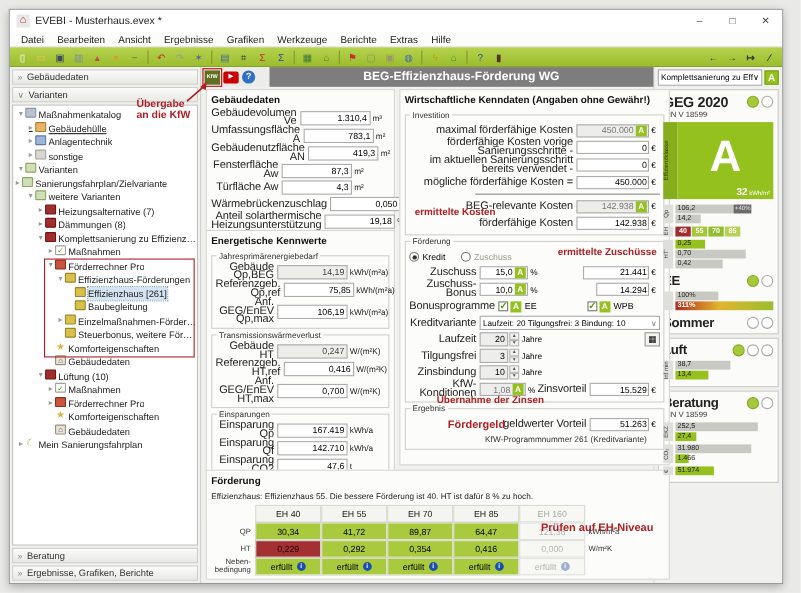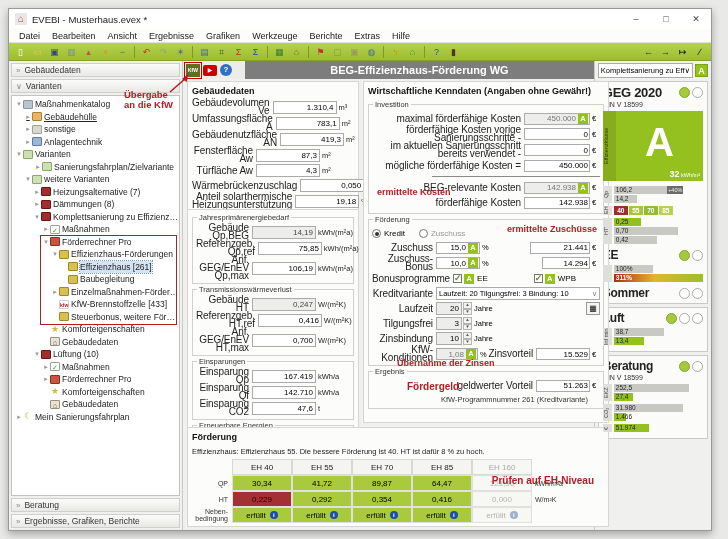--- a/index.html
+++ b/index.html
@@ -24,21 +24,21 @@
   .tb-right .tbtn { color:#333; font-weight:bold; }
 
   .content { flex:1; display:flex; min-height:0; }
 
   
   .leftpanel { width:174px; background:#f0f0ee; border-right:1px solid #c9c9c5; display:flex; flex-direction:column; padding:2px; }
   .acc-h { height:14px; background:linear-gradient(#fbfbfa,#e8e8e4); border:1px solid #cfcfcb; font-size:8.5px; color:#333;
            display:flex; align-items:center; padding:0 4px; margin-bottom:2px; }
   .acc-h .chev { color:#8a8a86; margin-right:4px; font-size:8px; }
   .treebox { flex:1; background:#ffffff; border:1px solid #c2c2be; position:relative; overflow:hidden; padding-top:2px; }
-  .trow { height:12.5px; line-height:12.5px; font-size:8.5px; color:#222; white-space:nowrap; display:flex; align-items:center; }
+  .trow { height:12.5px; line-height:12.5px; font-size:8.5px; color:#222; white-space:nowrap; display:flex; }
   .texp { width:8px; color:#9a9a96; font-size:7px; text-align:center; flex:0 0 8px; }
   .ticon { width:10px; height:9px; flex:0 0 10px; margin-right:2px; font-size:7px; line-height:9px; text-align:center; border-radius:1px; }
   .tlabel { overflow:hidden; text-overflow:ellipsis; }
   .trow.sel .tlabel { background:#d5e4f3; outline:1px dotted #7b9ebd; }
   .tree-redbox { position:absolute; border:1.5px solid #b01e23; pointer-events:none; }
   .t-catalog{background:#b9c4cf;border:1px solid #8795a5;}
   .t-envelope{background:#e7b56a;border:1px solid #b07f2f;color:#6b3e00;}
   .t-hvac{background:#9db6d8;border:1px solid #5f7ca6;}
   .t-misc{background:#d8d8d2;border:1px solid #a2a29c;}
   .t-table{background:#cfe0b8;border:1px solid #8aa85e;}
@@ -234,34 +234,34 @@
               <span class="ticon t-catalog"></span>
               <span class="tlabel">Maßnahmenkatalog</span>
             </div>
             <div class="trow" style="padding-left: 12px; text-decoration: underline;">
               <span class="texp">▸</span>
               <span class="ticon t-envelope"></span>
               <span class="tlabel">Gebäudehülle</span>
             </div>
             <div class="trow" style="padding-left: 12px;">
               <span class="texp">▸</span>
+              <span class="ticon t-hvac"></span>
+              <span class="tlabel">Anlagentechnik</span>
+            </div>
+            <div class="trow" style="padding-left: 12px;">
+              <span class="texp">▸</span>
               <span class="ticon t-misc"></span>
               <span class="tlabel">sonstige</span>
-            </div>
-            <div class="trow" style="padding-left: 12px;">
-              <span class="texp">▸</span>
-              <span class="ticon t-hvac"></span>
-              <span class="tlabel">Anlagentechnik</span>
             </div>
             <div class="trow" style="padding-left: 3px;">
               <span class="texp">▾</span>
               <span class="ticon t-table"></span>
               <span class="tlabel">Varianten</span>
             </div>
-            <div class="trow" style="padding-left: 22px;">
+            <div class="trow" style="padding-left: 0;">
               <span class="texp">▸</span>
               <span class="ticon t-table"></span>
               <span class="tlabel">Sanierungsfahrplan/Zielvariante</span>
             </div>
             <div class="trow" style="padding-left: 12px;">
               <span class="texp">▾</span>
               <span class="ticon t-table"></span>
               <span class="tlabel">weitere Varianten</span>
             </div>
             <div class="trow" style="padding-left: 21px;">
@@ -301,25 +301,20 @@
             </div>
             <div class="trow" style="padding-left: 48px;">
               <span class="texp"></span>
               <span class="ticon t-fund"></span>
               <span class="tlabel">Baubegleitung</span>
             </div>
             <div class="trow" style="padding-left: 39px;">
               <span class="texp">▸</span>
               <span class="ticon t-fund"></span>
               <span class="tlabel">Einzelmaßnahmen-Förderungen</span>
-            </div>
-            <div class="trow" style="padding-left: 39px;">
-              <span class="texp"></span>
-              <span class="ticon t-kfw">kfw</span>
-              <span class="tlabel">KfW-Brennstoffzelle [433]</span>
             </div>
             <div class="trow" style="padding-left: 39px;">
               <span class="texp"></span>
               <span class="ticon t-fund"></span>
               <span class="tlabel">Steuerbonus, weitere Förderungen</span>
             </div>
             <div class="trow" style="padding-left: 30px;">
               <span class="texp"></span>
               <span class="ticon t-star">★</span>
               <span class="tlabel">Komforteigenschaften</span>
@@ -423,20 +418,21 @@
                 </div>
                 <div class="frow">
                   <span class="flabel">Gebäudetyp</span>
                   <div class="fbox left">freistehend</div>
                   <span class="funit"></span>
                 </div>
               </div>
           </div>
 
           <div class="card" id="card-en">
+            <div class="card-h">Energetische Kennwerte</div>
             <div id="en-groups">
                 <div class="gbox">
                   <span class="gleg">Jahresprimärenergiebedarf</span>
                   <div class="frow">
                     <span class="flabel">Gebäude Qp,BEG</span>
                     <div class="fbox ro">14,19</div>
                     <span class="funit">kWh/(m²a)</span>
                   </div>
                   <div class="frow">
                     <span class="flabel">Referenzgeb. Qp,ref</span>

